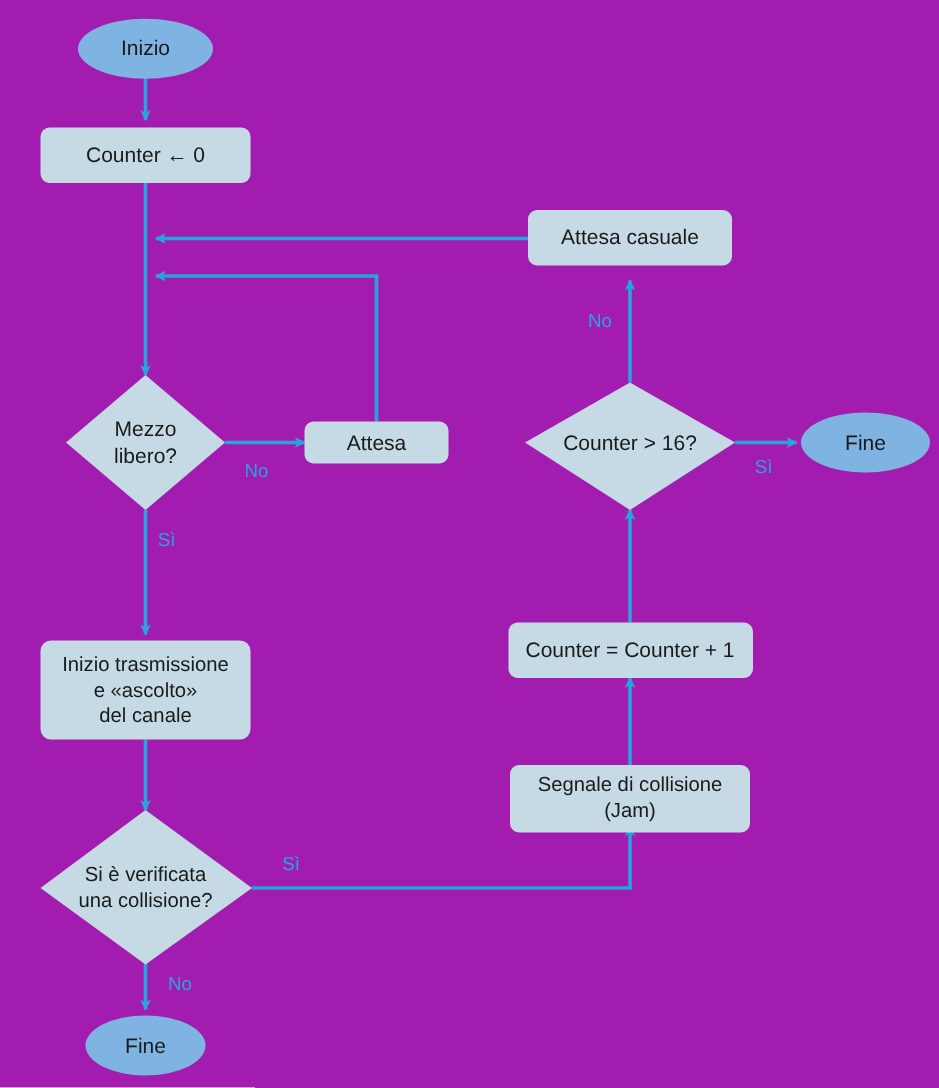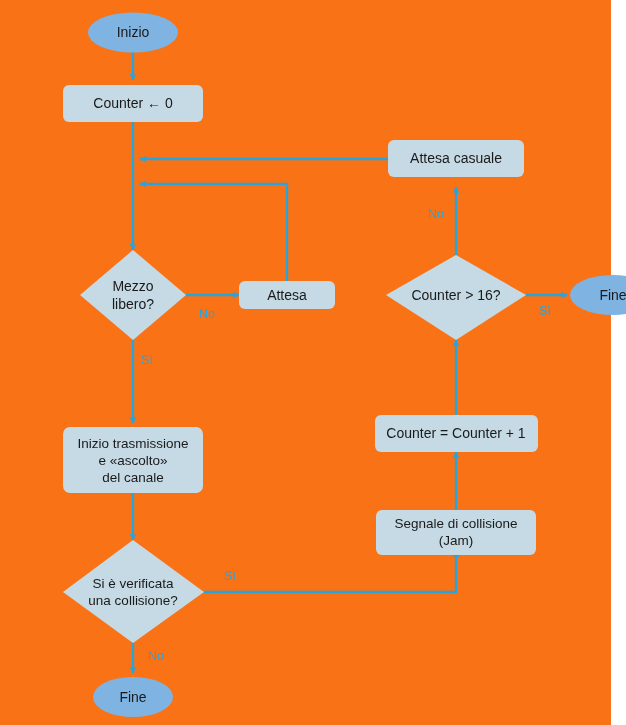--- a/index.html
+++ b/index.html
@@ -8,24 +8,23 @@
     background: #ffffff;
   }
   body {
     width: 626px;
     height: 725px;
     font-family: "Liberation Sans", sans-serif;
     overflow: hidden;
   }
   #flowchart-root {
     position: relative;
-    width: 575px;
+    width: 626px;
     height: 725px;
-    background: #f97316;
-    padding-left: 36px;
+    background: #a21caf;
   }
   svg#chart-svg {
     display: block;
     width: 626px;
     height: 725px;
   }
   .node-shape-rect {
     fill: #c5dae5;
     stroke: none;
   }

